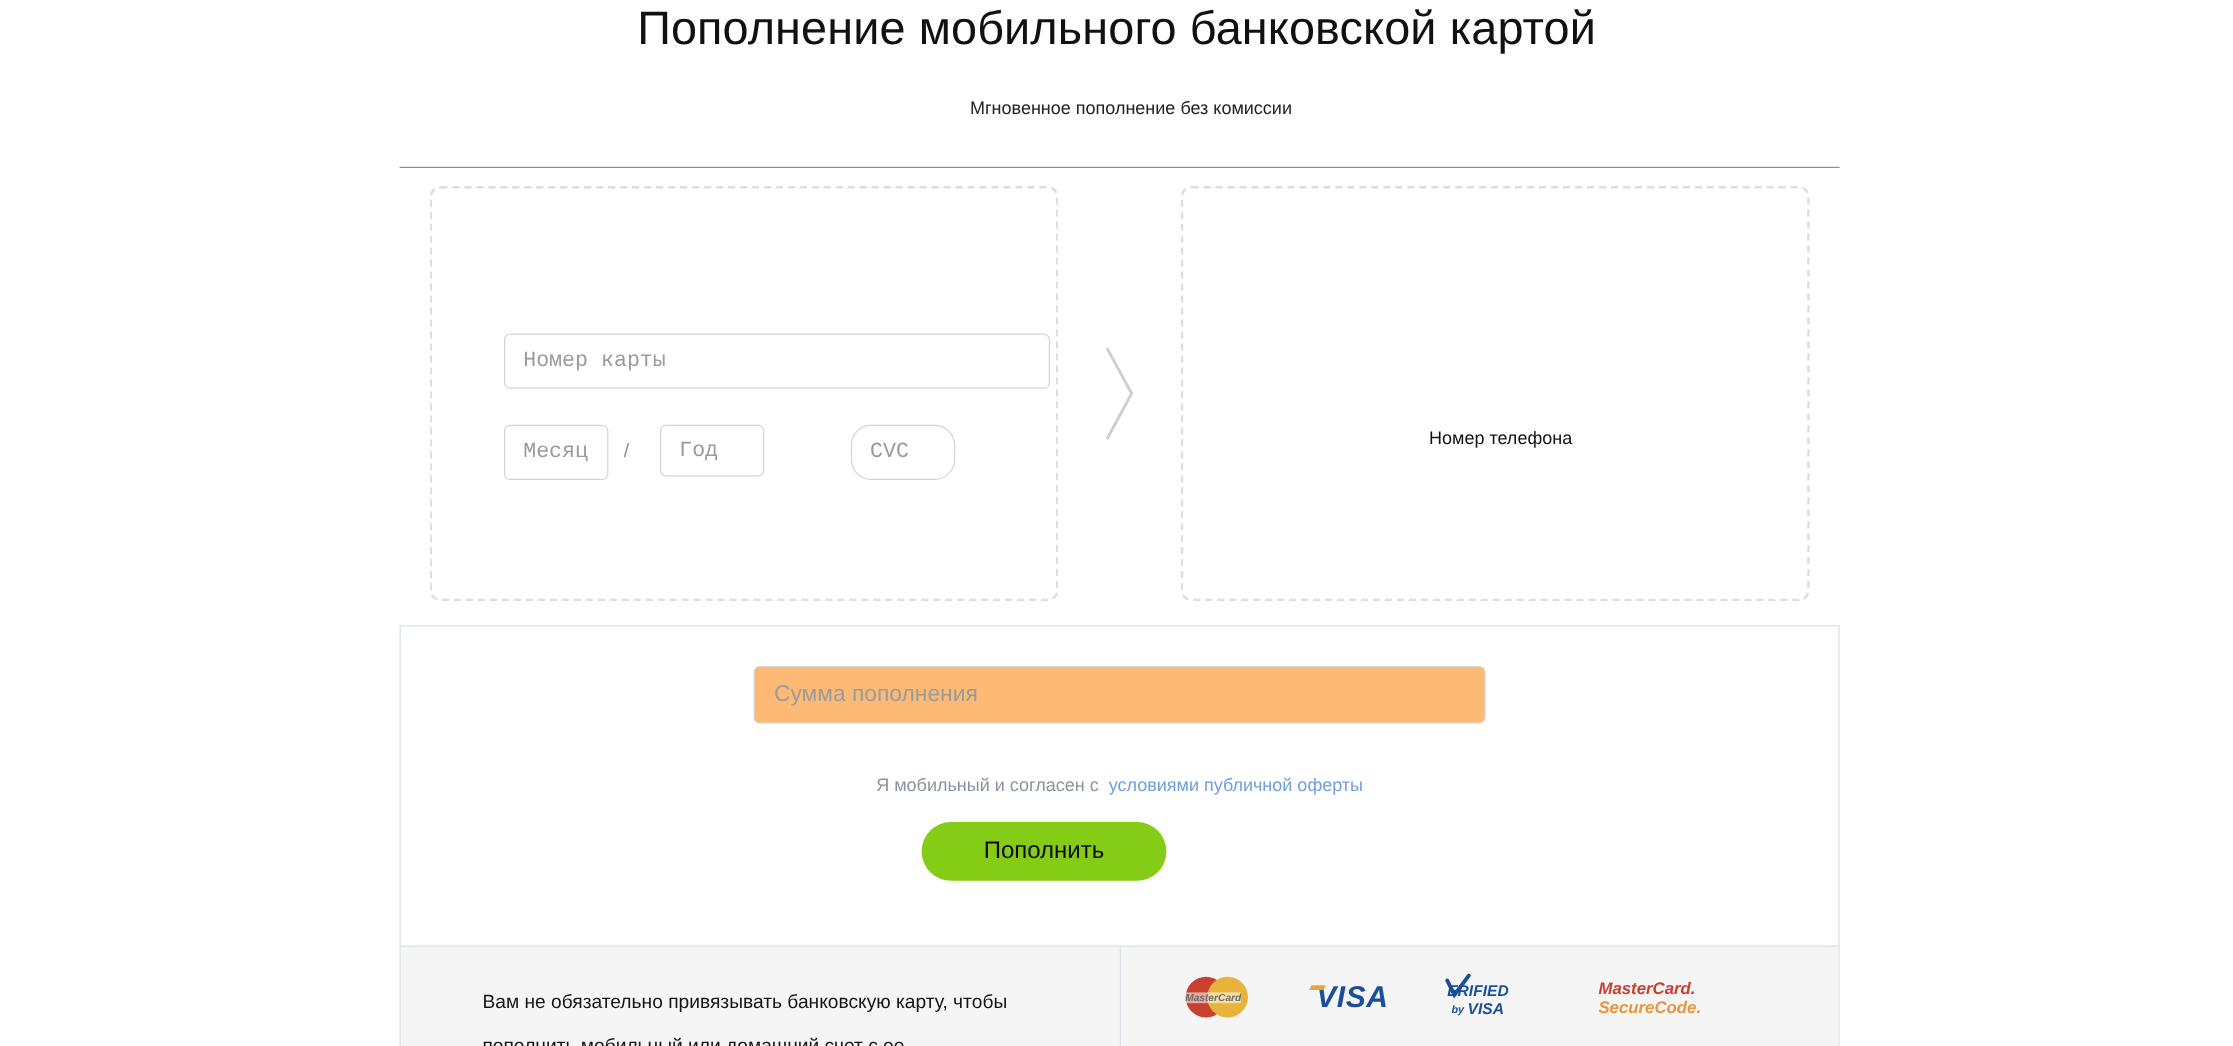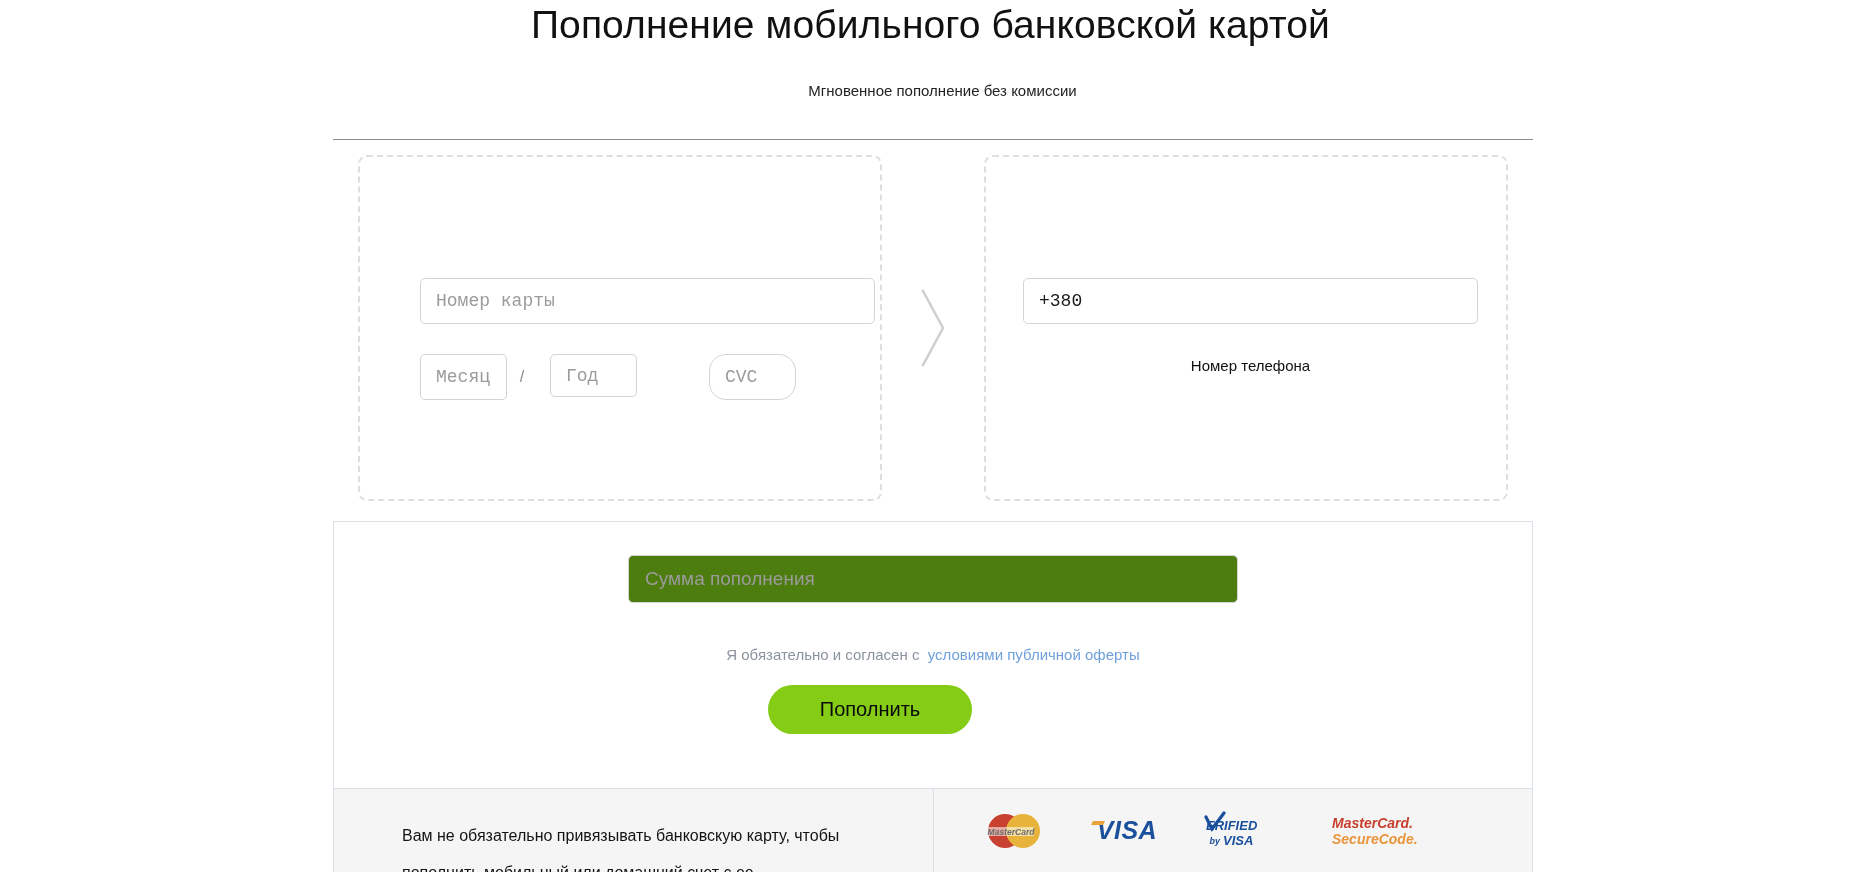--- a/index.html
+++ b/index.html
@@ -154,21 +154,21 @@
 
   .input-amount {
     position: absolute;
     left: 294px;
     top: 33px;
     width: 610px;
     height: 48px;
     box-sizing: border-box;
     border: 1px solid #d4d4d4;
     border-radius: 5px;
-    background: #4d7c0f;
+    background: #fdba74;
     font-family: "Liberation Sans", "DejaVu Sans", sans-serif;
     font-size: 19px;
     color: #1a1a1a;
     padding: 0 16px;
     outline: none;
   }
   .input-amount::placeholder { color: #9b9b9b; opacity: 1; }
   .input-amount::-moz-placeholder { color: #9b9b9b; opacity: 1; }
 
   .offer-line {
@@ -273,34 +273,33 @@
       <input class="txt-input input-cvc" type="text" placeholder="CVC" style="">
     </div>
 
     <div class="chevron-wrap">
       <svg width="48" height="90" viewBox="0 0 48 90" aria-hidden="true">
         <polyline points="14,8 34,45 14,82" fill="none" stroke="#cfcfcf" stroke-width="2.5" stroke-linecap="square" stroke-linejoin="miter"></polyline>
       </svg>
     </div>
 
     <div class="panel panel-phone">
-      <input class="txt-input input-phone" type="text" placeholder="+380" value="+380" style="">
       <div class="field-caption">Номер телефона</div>
     </div>
 
   </div>
 
   <div class="bottom-card">
 
     <div class="amount-row">
 
       <input class="input-amount" type="text" placeholder="Сумма пополнения" style="">
 
       <div class="offer-line">
-        <span>Я обязательно и согласен с</span>
+        <span>Я мобильный и согласен с</span>
         <span>&nbsp;</span><a class="offer-link" href="#">условиями публичной оферты</a>
       </div>
 
       <button class="btn-topup" type="button">Пополнить</button>
     </div>
 
     <div class="footer">
 
       <div class="footer-note">
         <div class="footer-note-text">Вам не обязательно привязывать банковскую карту, чтобы пополнить мобильный или домашний счет с ее</div>

